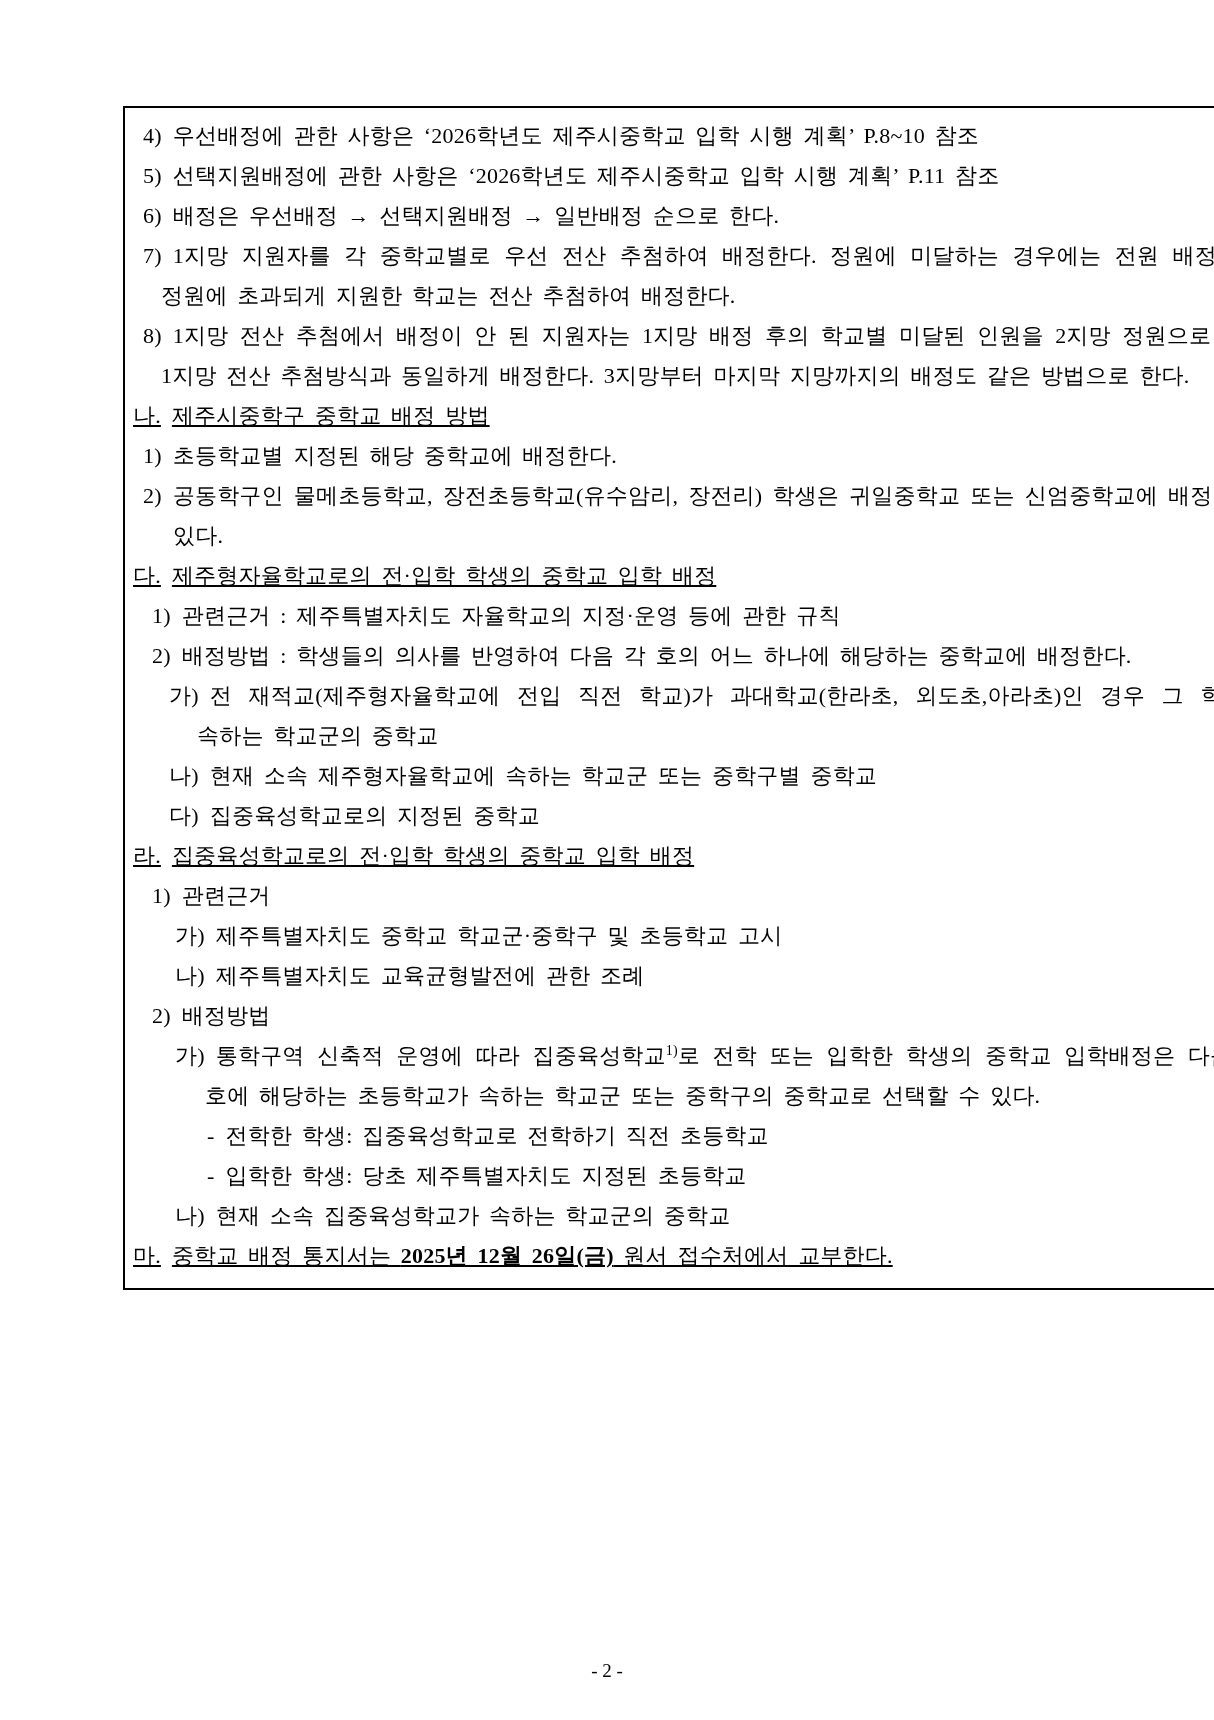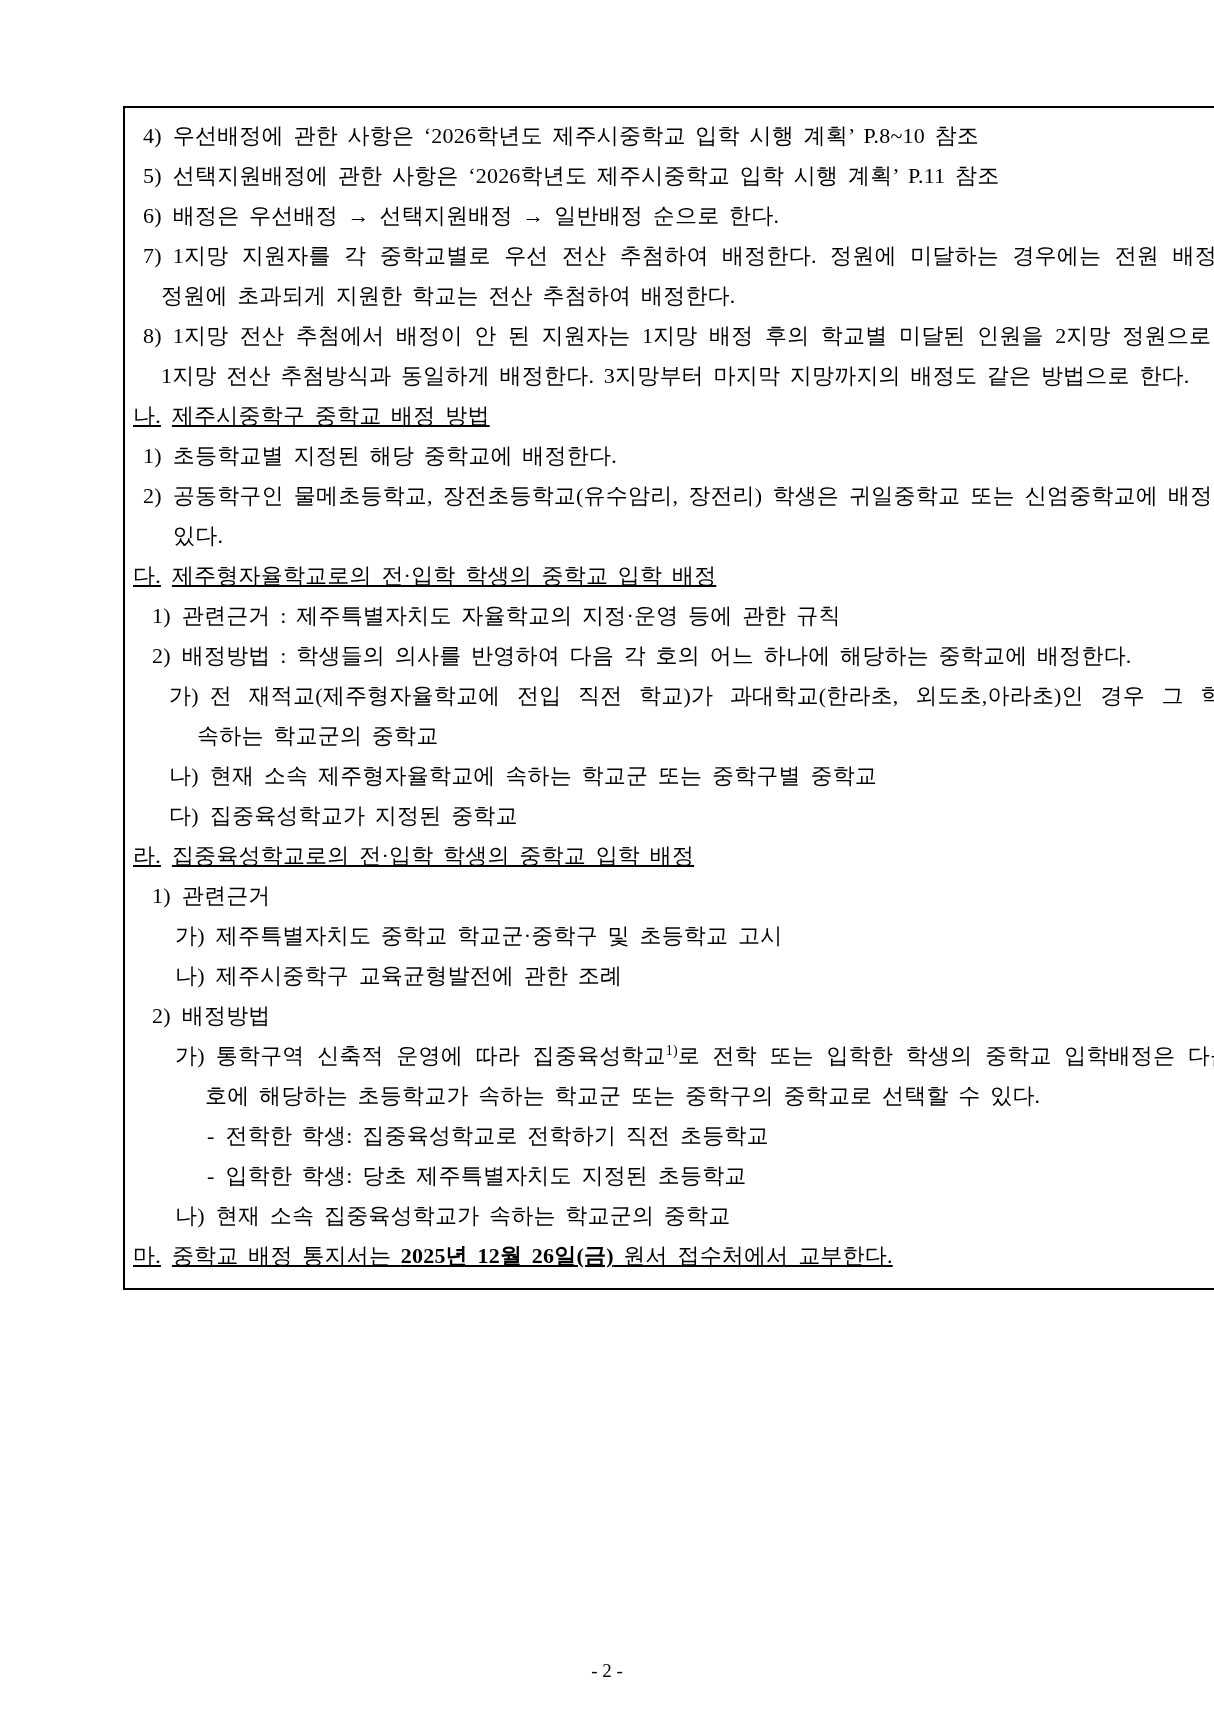--- a/index.html
+++ b/index.html
@@ -72,30 +72,30 @@
     <p class="item sec mt10"><span class="marker">다.</span><span>제주형자율학교로의 전·입학 학생의 중학교 입학 배정</span></p>
 
     <p class="item num2 mt6"><span class="marker">1)</span><span>관련근거 : 제주특별자치도 자율학교의 지정·운영 등에 관한 규칙</span></p>
 
     <p class="item num2 mt6"><span class="marker">2)</span><span>배정방법 : 학생들의 의사를 반영하여 다음 각 호의 어느 하나에 해당하는 중학교에 배정한다.</span></p>
 
     <p class="item ga mt6"><span class="marker">가)</span><span>전 재적교(제주형자율학교에 전입 직전 학교)가 과대학교(한라초, 외도초,아라초)인 경우 그 학교가 속하는 학교군의 중학교</span></p>
 
     <p class="item ga mt6"><span class="marker">나)</span><span>현재 소속 제주형자율학교에 속하는 학교군 또는 중학구별 중학교</span></p>
 
-    <p class="item ga mt6"><span class="marker">다)</span><span>집중육성학교가 지정된 중학교</span></p>
+    <p class="item ga mt6"><span class="marker">다)</span><span>집중육성학교로의 지정된 중학교</span></p>
 
 
     <p class="item sec mt6"><span class="marker">라.</span><span>집중육성학교로의 전·입학 학생의 중학교 입학 배정</span></p>
 
     <p class="item num2 mt6"><span class="marker">1)</span><span>관련근거</span></p>
 
     <p class="item ga2 mt6"><span class="marker">가)</span><span>제주특별자치도 중학교 학교군·중학구 및 초등학교 고시</span></p>
 
-    <p class="item ga2 mt6"><span class="marker">나)</span><span>제주시중학구 교육균형발전에 관한 조례</span></p>
+    <p class="item ga2 mt6"><span class="marker">나)</span><span>제주특별자치도 교육균형발전에 관한 조례</span></p>
 
     <p class="item num2 mt6"><span class="marker">2)</span><span>배정방법</span></p>
 
     <p class="item ga2 mt6"><span class="marker">가)</span><span>통학구역 신축적 운영에 따라 집중육성학교</span><sup class="fn">1)</sup><span>로 전학 또는 입학한 학생의 중학교 입학배정은 다음 각 호에 해당하는 초등학교가 속하는 학교군 또는 중학구의 중학교로 선택할 수 있다.</span></p>
 
     <p class="item dash mt6"><span class="marker">-</span><span>전학한 학생: 집중육성학교로 전학하기 직전 초등학교</span></p>
 
     <p class="item dash mt6"><span class="marker">-</span><span>입학한 학생: 당초 제주특별자치도 지정된 초등학교</span></p>
 
     <p class="item ga2 mt6"><span class="marker">나)</span><span>현재 소속 집중육성학교가 속하는 학교군의 중학교</span></p>

